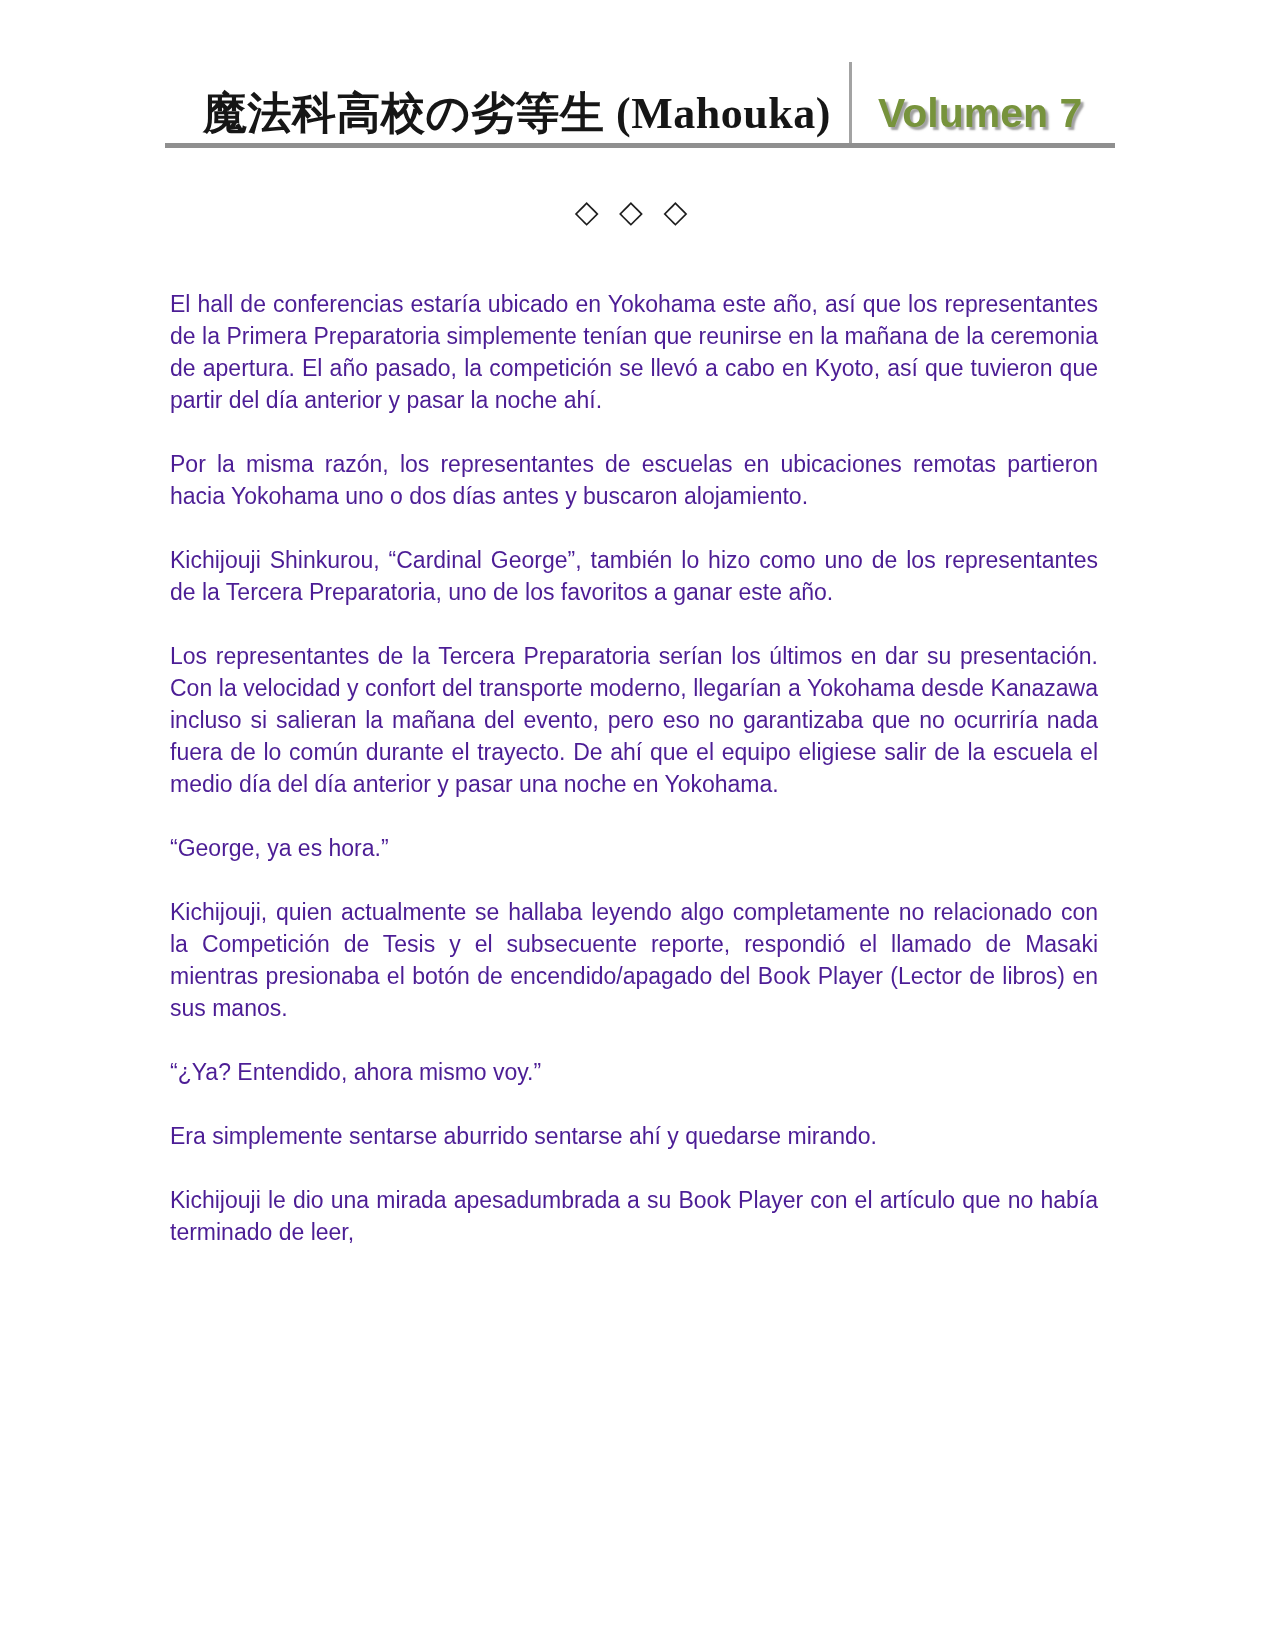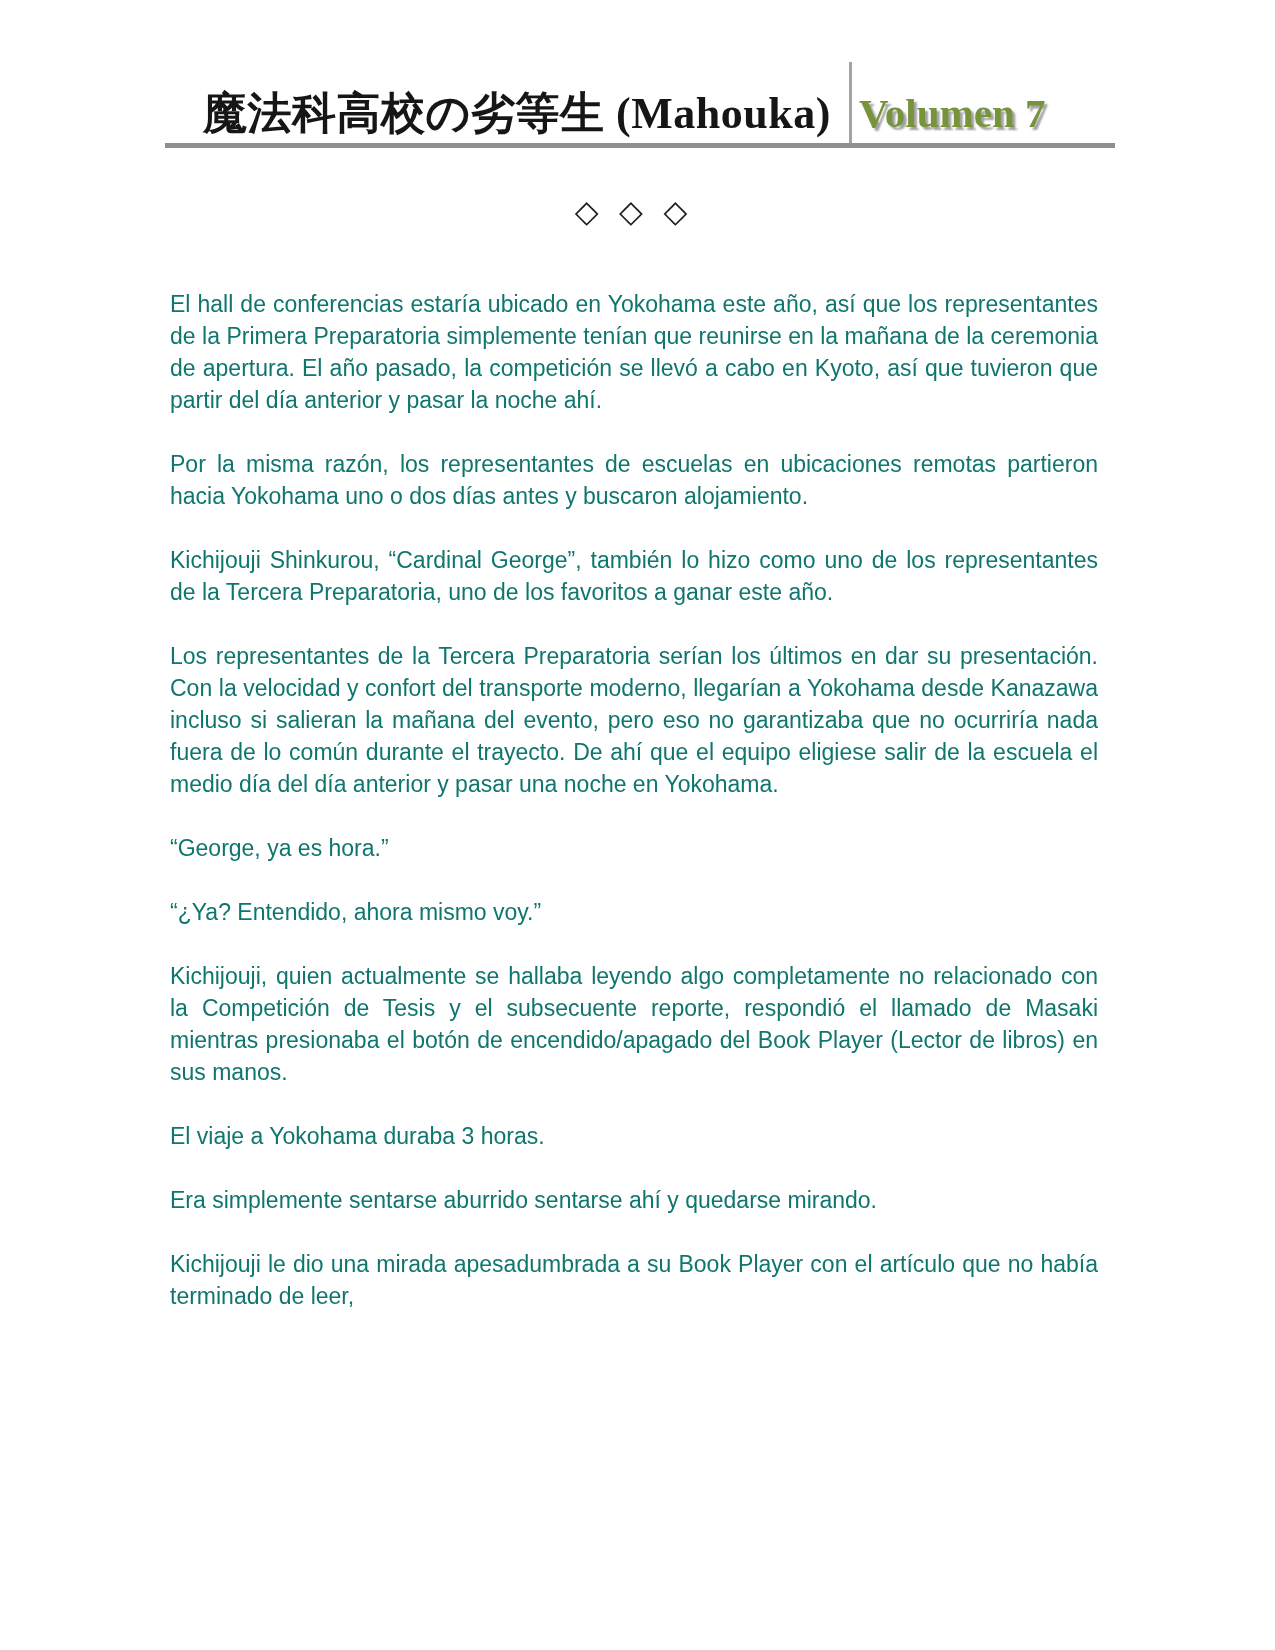--- a/index.html
+++ b/index.html
@@ -39,23 +39,23 @@
   .header-vdivider {
     position: absolute;
     left: 684px;
     top: 4px;
     width: 3px;
     height: 82px;
     background: #a3a3a3;
   }
   .header-volume {
     position: absolute;
-    left: 694px;
+    left: 713px;
     bottom: 10px;
-    font-family: Liberation Serif, serif;
+    font-family: Liberation Sans, sans-serif;
     font-weight: bold;
     font-size: 41px;
     line-height: 1;
     white-space: nowrap;
     text-shadow: 3px 3px 2px rgba(130,130,130,0.75);
     margin-top: 47px;
   }
   .header-rule {
     position: absolute;
     left: 165px;
@@ -77,21 +77,21 @@
     letter-spacing: 6px;
     line-height: 1;
   }
 
   
   .content {
     position: absolute;
     left: 170px;
     top: 288px;
     width: 928px;
-    color: #0f766e;
+    color: #4c1d95;
     font-size: 23px;
     line-height: 32px;
     text-align: justify;
   }
   .content p {
     margin: 0 0 32px 0;
   }
   .content p:last-child { margin-bottom: 16px; }
 
   
@@ -138,23 +138,22 @@
   <div class="header-rule"></div>
 
   <div class="section-break">◇ ◇ ◇</div>
 
   <div class="content">
     <p>El hall de conferencias estaría ubicado en Yokohama este año, así que los representantes de la Primera Preparatoria simplemente tenían que reunirse en la mañana de la ceremonia de apertura. El año pasado, la competición se llevó a cabo en Kyoto, así que tuvieron que partir del día anterior y pasar la noche ahí.</p>
     <p>Por la misma razón, los representantes de escuelas en ubicaciones remotas partieron hacia Yokohama uno o dos días antes y buscaron alojamiento.</p>
     <p>Kichijouji Shinkurou, “Cardinal George”, también lo hizo como uno de los representantes de la Tercera Preparatoria, uno de los favoritos a ganar este año.</p>
     <p>Los representantes de la Tercera Preparatoria serían los últimos en dar su presentación. Con la velocidad y confort del transporte moderno, llegarían a Yokohama desde Kanazawa incluso si salieran la mañana del evento, pero eso no garantizaba que no ocurriría nada fuera de lo común durante el trayecto. De ahí que el equipo eligiese salir de la escuela el medio día del día anterior y pasar una noche en Yokohama.</p>
     <p>“George, ya es hora.”</p>
+    <p>Kichijouji, quien actualmente se hallaba leyendo algo completamente no relacionado con la Competición de Tesis y el subsecuente reporte, respondió el llamado de Masaki mientras presionaba el botón de encendido/apagado del Book Player (Lector de libros) en sus manos.</p>
     <p>“¿Ya? Entendido, ahora mismo voy.”</p>
-    <p>Kichijouji, quien actualmente se hallaba leyendo algo completamente no relacionado con la Competición de Tesis y el subsecuente reporte, respondió el llamado de Masaki mientras presionaba el botón de encendido/apagado del Book Player (Lector de libros) en sus manos.</p>
-    <p>El viaje a Yokohama duraba 3 horas.</p>
     <p>Era simplemente sentarse aburrido sentarse ahí y quedarse mirando.</p>
     <p>Kichijouji le dio una mirada apesadumbrada a su Book Player con el artículo que no había terminado de leer,</p>
   </div>
 
   <div class="footer">
     <div class="footer-line"></div>
     <svg class="footer-bracket" width="18" height="48" viewBox="0 0 18 48">
       <path d="M16 3 Q6 3 6 13 L6 35 Q6 45 16 45" fill="none" stroke="#8a8a8a" stroke-width="4" stroke-linecap="round"></path>
     </svg>
     <div class="footer-number">26</div>

